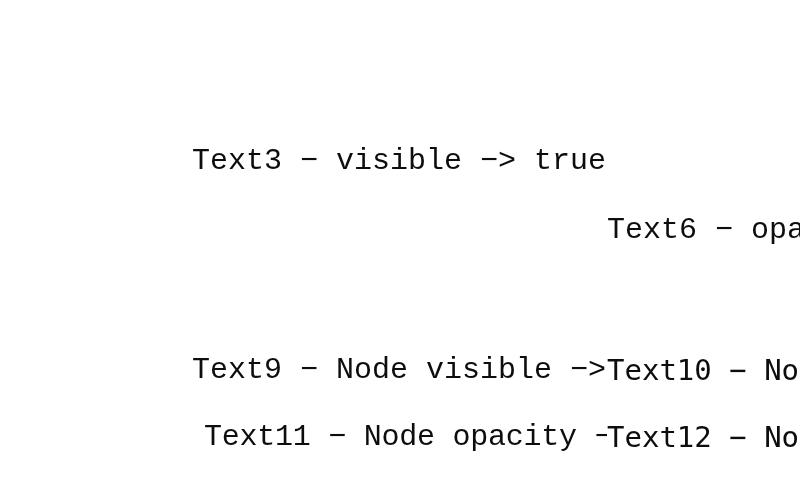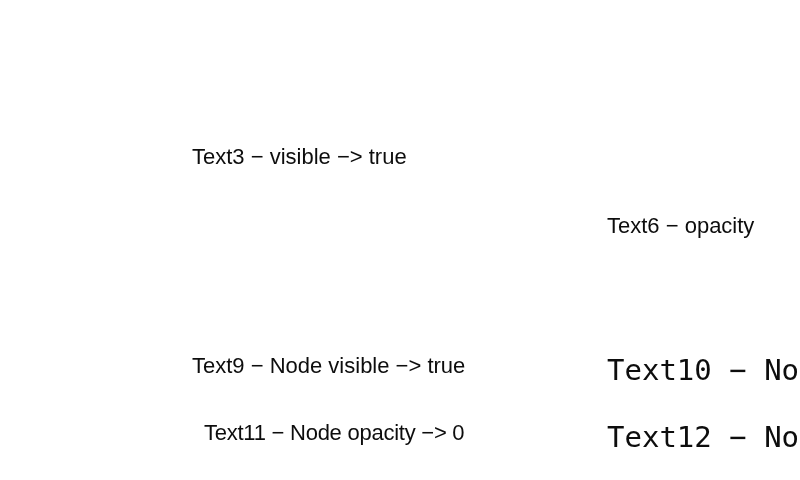--- a/index.html
+++ b/index.html
@@ -18,22 +18,22 @@
     left: 0; top: 0;
     width: 800px;
     height: 480px;
     background: #ffffff;
     overflow: hidden;
   }
   .label {
     position: absolute;
     white-space: pre;
     color: #0d0d0d;
-    font-family: Liberation Sans, sans-serif;
-    font-size: 22px;
+    font-family: Liberation Mono, monospace;
+    font-size: 30px;
     line-height: 1;
   }
   
   .label.mono {
     font-family: "DejaVu Sans Mono", monospace;
     font-size: 29px;
     background: #ffffff;
   }
   .t3  { left: 192px; top: 146px; }
   .t6  { left: 607px; top: 215px; }

